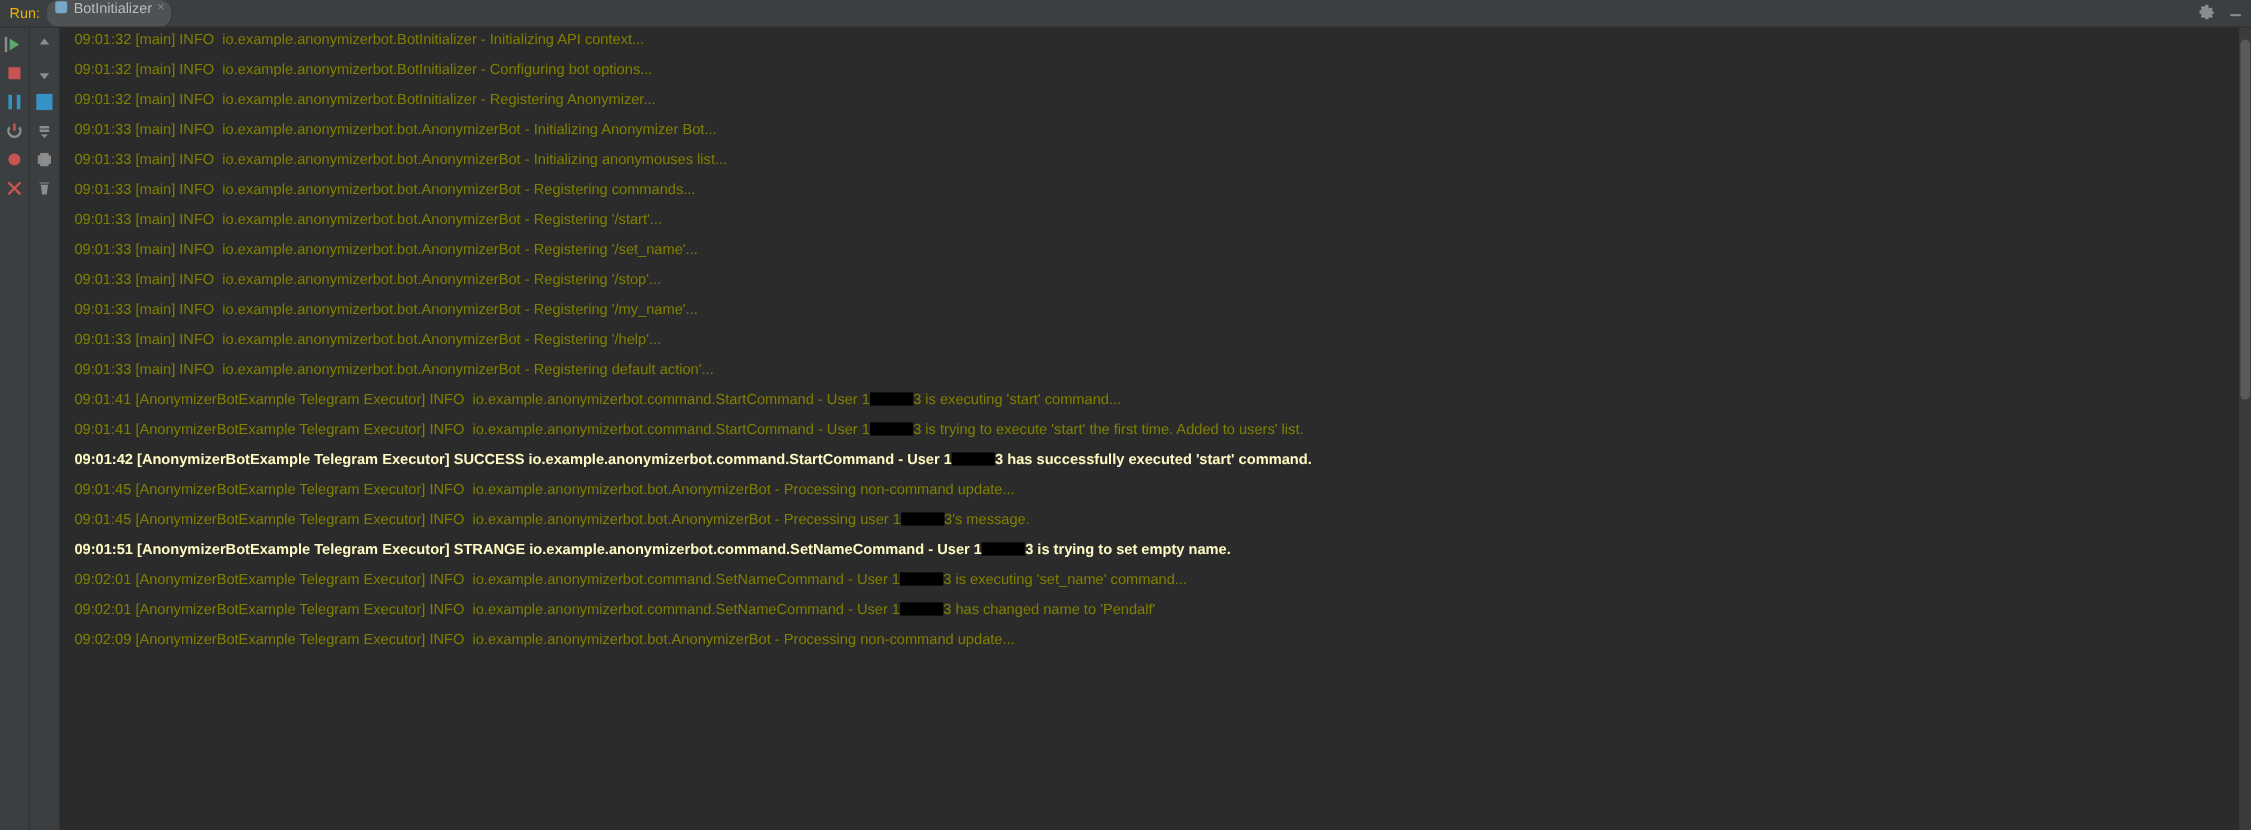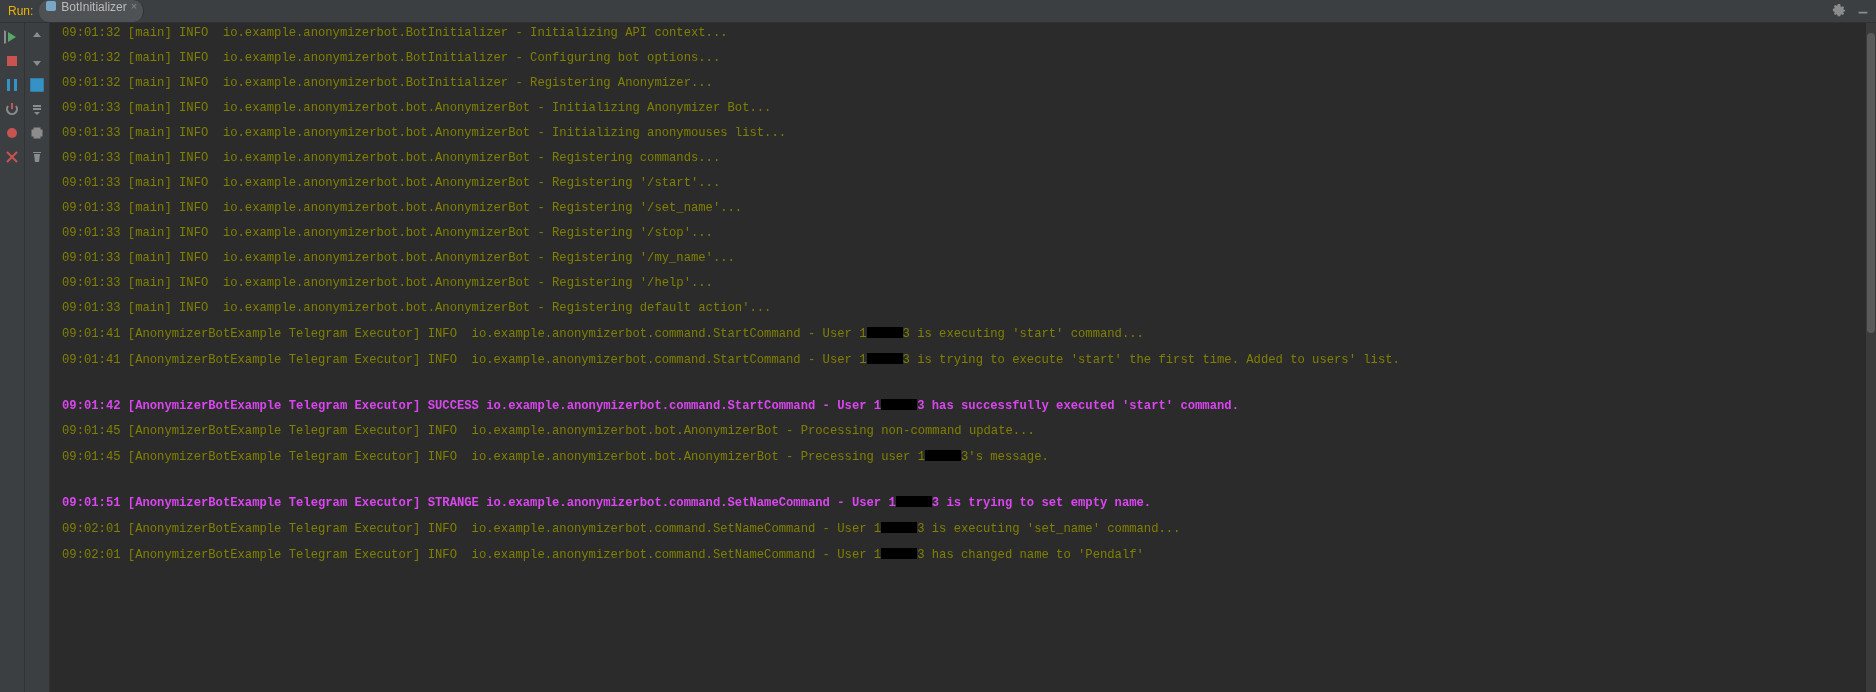--- a/index.html
+++ b/index.html
@@ -74,30 +74,30 @@
     cursor:pointer;
   }
   .console-wrap {
     flex: 1;
     min-width: 0;
     display:flex;
   }
   .console {
     flex:1;
     padding: 4px 4px 4px 12px;
-    font-family: Liberation Mono, monospace;
+    font-family: Liberation Sans, sans-serif;
     font-size: 12.2px;
     line-height: 12.5px;
     color: #808000; 
     white-space: pre;
     overflow: hidden;
     position: relative;
   }
   .line { display:block; }
-  .bold { font-weight: bold; color:#d946ef;margin-top:20px; }
+  .bold { font-weight: bold; color:#fef9c3; }
   .blackbox {
     display:inline-block;
     background:#000;
     color:#000;
     width:36px;
     height:11px;
     vertical-align: -1px;
   }
   .scrollbar-v {
     width:10px;
@@ -237,20 +237,21 @@
 <span class="line">09:01:33 [main] INFO  io.example.anonymizerbot.bot.AnonymizerBot - Registering '/help'...</span>
 <span class="line">09:01:33 [main] INFO  io.example.anonymizerbot.bot.AnonymizerBot - Registering default action'...</span>
 <span class="line">09:01:41 [AnonymizerBotExample Telegram Executor] INFO  io.example.anonymizerbot.command.StartCommand - User 1<span class="blackbox"></span>3 is executing 'start' command...</span>
 <span class="line">09:01:41 [AnonymizerBotExample Telegram Executor] INFO  io.example.anonymizerbot.command.StartCommand - User 1<span class="blackbox"></span>3 is trying to execute 'start' the first time. Added to users' list.</span>
 <span class="line bold">09:01:42 [AnonymizerBotExample Telegram Executor] SUCCESS io.example.anonymizerbot.command.StartCommand - User 1<span class="blackbox"></span>3 has successfully executed 'start' command.</span>
 <span class="line">09:01:45 [AnonymizerBotExample Telegram Executor] INFO  io.example.anonymizerbot.bot.AnonymizerBot - Processing non-command update...</span>
 <span class="line">09:01:45 [AnonymizerBotExample Telegram Executor] INFO  io.example.anonymizerbot.bot.AnonymizerBot - Precessing user 1<span class="blackbox"></span>3's message.</span>
 <span class="line bold">09:01:51 [AnonymizerBotExample Telegram Executor] STRANGE io.example.anonymizerbot.command.SetNameCommand - User 1<span class="blackbox"></span>3 is trying to set empty name.</span>
 <span class="line">09:02:01 [AnonymizerBotExample Telegram Executor] INFO  io.example.anonymizerbot.command.SetNameCommand - User 1<span class="blackbox"></span>3 is executing 'set_name' command...</span>
 <span class="line">09:02:01 [AnonymizerBotExample Telegram Executor] INFO  io.example.anonymizerbot.command.SetNameCommand - User 1<span class="blackbox"></span>3 has changed name to 'Pendalf'</span>
+<span class="line">09:02:09 [AnonymizerBotExample Telegram Executor] INFO  io.example.anonymizerbot.bot.AnonymizerBot - Processing non-command update...</span>
 
 
 
 
 
 
 
 
 
 

